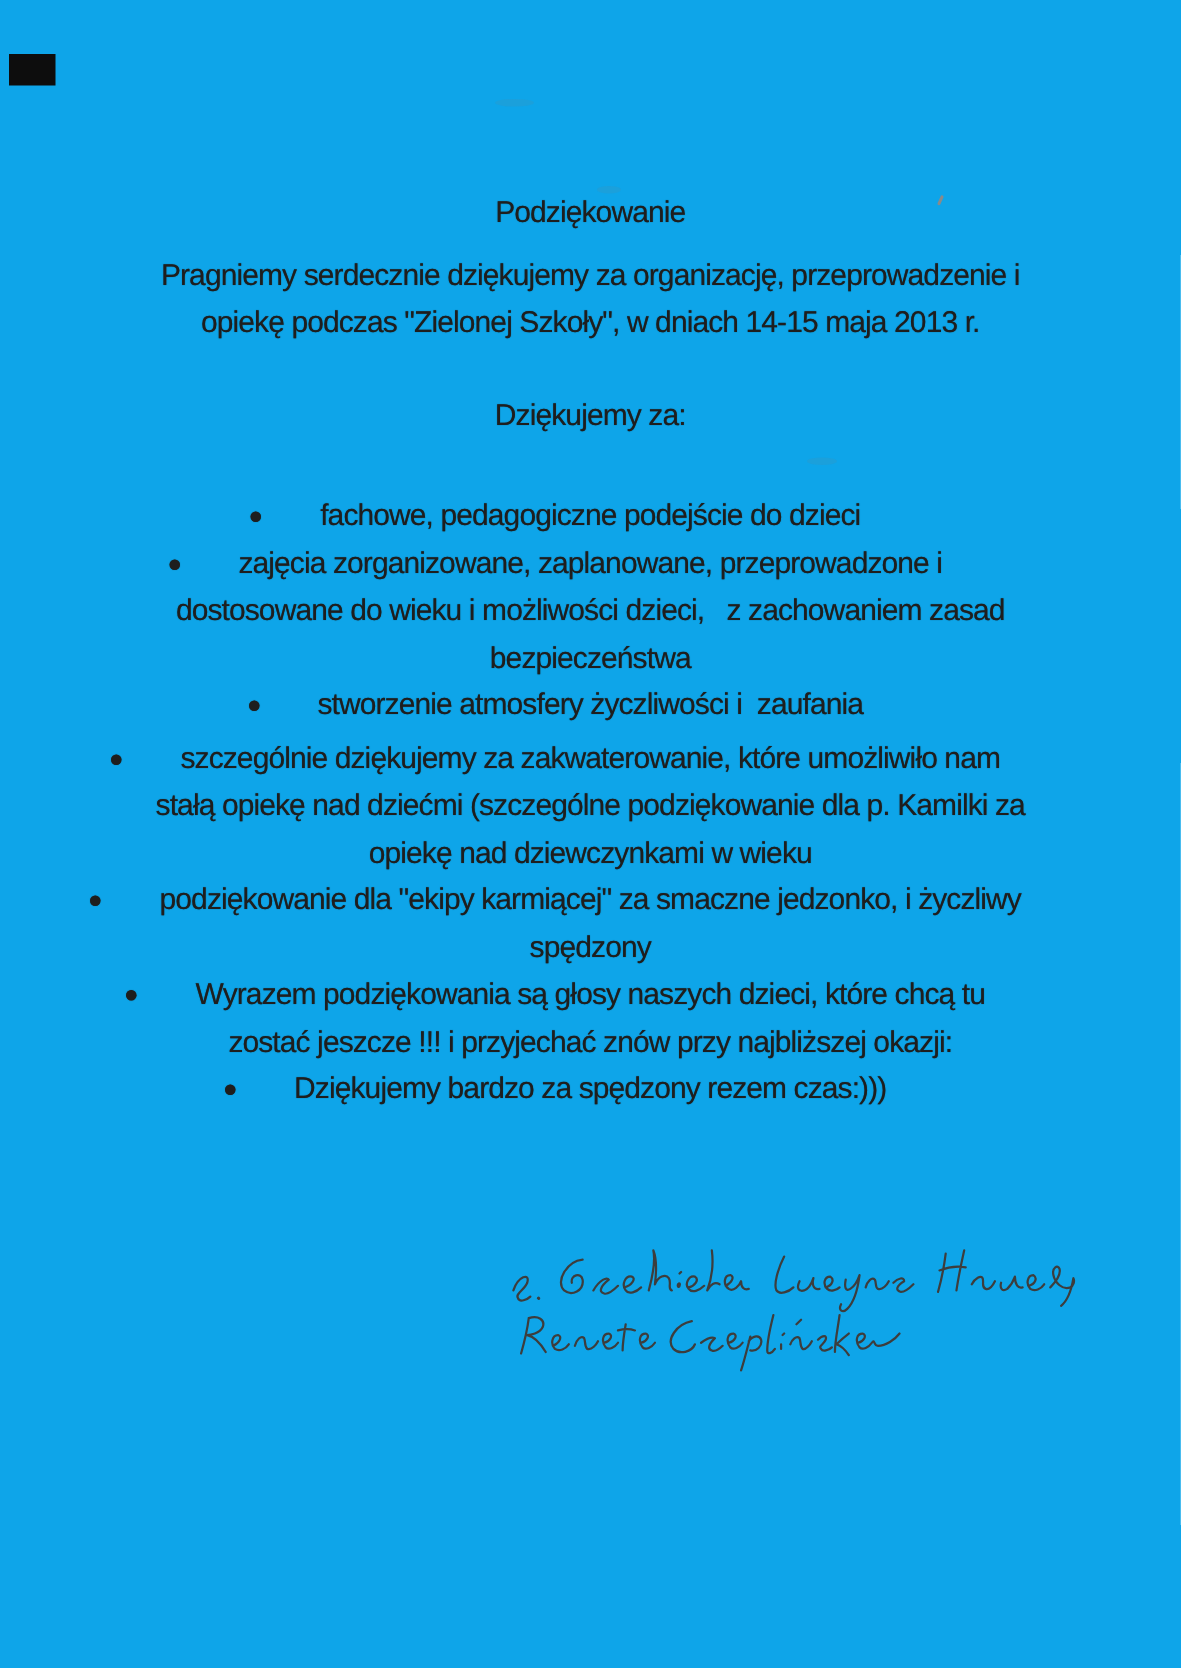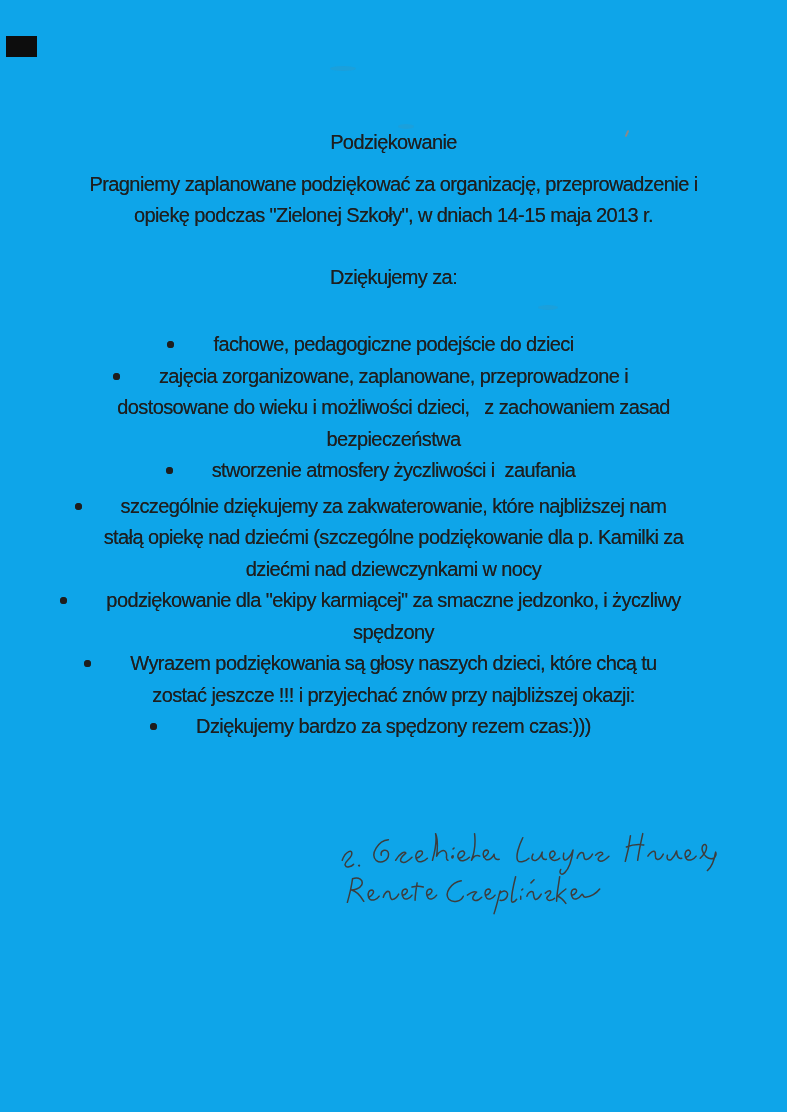--- a/index.html
+++ b/index.html
@@ -90,21 +90,21 @@
   <div class="scan-mark"></div>
   <div class="scan-speck"></div>
   <div class="smudge smudge-a"></div>
   <div class="smudge smudge-b"></div>
   <div class="smudge smudge-c"></div>
 
   <div class="content">
 
     <div class="ln">Podziękowanie</div>
 
-    <div class="ln gap-intro">Pragniemy zaplanowane podziękować za organizację, przeprowadzenie i</div>
+    <div class="ln gap-intro">Pragniemy serdecznie dziękujemy za organizację, przeprowadzenie i</div>
     <div class="ln">opiekę podczas "Zielonej Szkoły", w dniach 14-15 maja 2013 r.</div>
 
     <div class="ln gap-heading">Dziękujemy za:</div>
 
     <div class="list">
 
       <div class="ln gap-list">
         <span class="txtwrap"><span class="dot"></span><span>fachowe, pedagogiczne podejście do dzieci</span></span>
       </div>
 
@@ -112,24 +112,24 @@
         <span class="txtwrap"><span class="dot"></span><span>zajęcia zorganizowane, zaplanowane, przeprowadzone i</span></span>
       </div>
       <div class="ln">dostosowane do wieku i możliwości dzieci, &nbsp;&nbsp;z zachowaniem zasad</div>
       <div class="ln">bezpieczeństwa</div>
 
       <div class="ln">
         <span class="txtwrap"><span class="dot"></span><span>stworzenie atmosfery życzliwości i &nbsp;zaufania</span></span>
       </div>
 
       <div class="ln gap-item6">
-        <span class="txtwrap"><span class="dot"></span><span>szczególnie dziękujemy za zakwaterowanie, które najbliższej nam</span></span>
+        <span class="txtwrap"><span class="dot"></span><span>szczególnie dziękujemy za zakwaterowanie, które umożliwiło nam</span></span>
       </div>
       <div class="ln">stałą opiekę nad dziećmi (szczególne podziękowanie dla p. Kamilki za</div>
-      <div class="ln">dziećmi nad dziewczynkami w nocy</div>
+      <div class="ln">opiekę nad dziewczynkami w wieku</div>
 
       <div class="ln">
         <span class="txtwrap"><span class="dot"></span><span>podziękowanie dla "ekipy karmiącej" za smaczne jedzonko, i życzliwy</span></span>
       </div>
       <div class="ln">spędzony</div>
 
       <div class="ln">
         <span class="txtwrap"><span class="dot"></span><span>Wyrazem podziękowania są głosy naszych dzieci, które chcą tu</span></span>
       </div>
       <div class="ln">zostać jeszcze !!! i przyjechać znów przy najbliższej okazji:</div>

